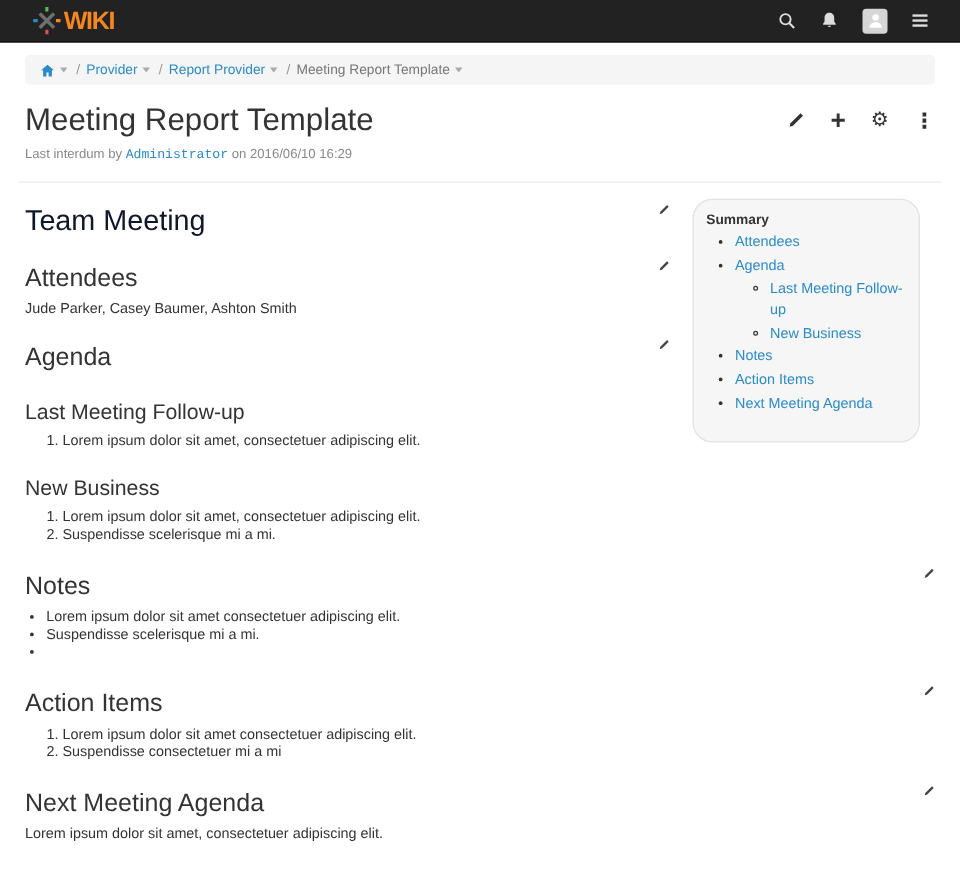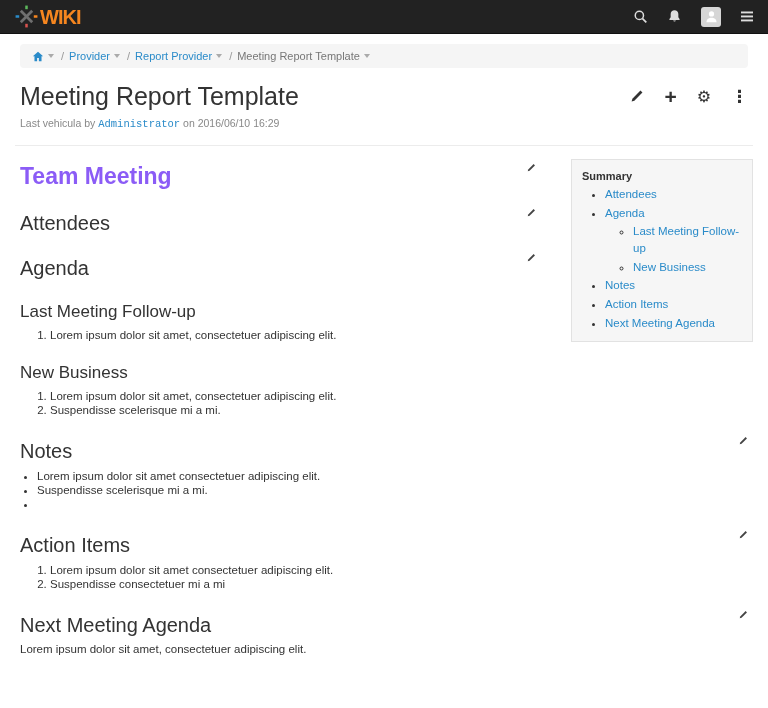--- a/index.html
+++ b/index.html
@@ -8,21 +8,21 @@
     width:768px; height:708px; overflow:hidden;
     font-family:"Liberation Sans","DejaVu Sans",sans-serif;
     color:#333; font-size:12px;
   }
   a { text-decoration:none; cursor:pointer; }
   .blue { color:#2a8bc9;font-family:Liberation Mono, monospace; }
 
   
   .navbar {
     height:34px; background:#222; display:flex; align-items:center;
-    padding:0 14px; border-bottom:1px solid #111;
+    padding:0 25px; border-bottom:1px solid #111;
   }
   .brand { display:flex; align-items:center; gap:1px; }
   .brand-text {
     color:#f6861f; font-weight:bold; font-size:20px; letter-spacing:-1px;
     line-height:1;
   }
   .nav-icons { margin-left:auto; display:flex; align-items:center; gap:19px; color:#ddd; }
   .nav-icon { display:inline-flex; align-items:center; cursor:pointer; }
   .nav-avatar {
     width:20px; height:20px; background:#d6d6d6; border-radius:3px;
@@ -54,36 +54,36 @@
   .glyph-kebab { font-size:17px; font-weight:bold; line-height:1; }
   .doc-meta { margin:6px 20px 0; font-size:10.5px; color:#888; }
   .rule { border:none; border-top:1px solid #ececec; margin:15px 15px 0; }
 
   
   .content { position:relative; padding:0 20px; }
   .narrow { margin-right:212px; }
 
   .sec-head { display:flex; align-items:center; justify-content:space-between; }
   .sec-head .edit-pencil { color:#444; cursor:pointer; display:inline-flex; }
-  h2.doc-title { font-size:23px; font-weight:700; margin:17px 0 0; color:#8b5cf6; }
+  h2.doc-title { font-size:23px; font-weight:400; margin:17px 0 0; color:#0f172a; }
   h2.sec { font-size:20px; font-weight:400; margin:22px 0 0; color:#333; }
   h3.subsec { font-size:17px; font-weight:400; margin:22px 0 0; color:#333; }
   .date-line { margin:5px 0 0; font-size:11.5px; color:#555; }
   .date-line strong { color:#333; }
   .content p.body-text { margin:6px 0 0; font-size:11.5px; }
   .content ol { margin:7px 0 0; padding-left:30px; font-size:11.5px; }
   .content ul { margin:7px 0 0; padding-left:17px; font-size:11.5px; }
   .content li { margin:2px 0; }
   .content ul ul { list-style:circle; margin:2px 0 0; padding-left:19px; }
 
   
   .summary-panel {
-    position:absolute; top:13px; right:15px; width:182px;
-    background:#f6f6f6; border:1px solid #e2e2e2; border-radius:0;
-    padding:10px 8px 8px; font-size:11px;
+    position:absolute; top:13px; right:32px; width:182px;
+    background:#f6f6f6; border:1px solid #e2e2e2; border-radius:16px;
+    padding:10px 8px 20px; font-size:11px;
   }
   .summary-title { font-weight:bold; color:#333; margin-left:2px; }
   .summary-panel ul { margin:4px 0 0; padding-left:25px; list-style:disc; }
   .summary-panel ul ul { list-style:circle; padding-left:28px; margin:2px 0 0; }
   .summary-panel li { margin:2px 0; line-height:1.45; }
   .summary-panel a { color:#2a8bc9; }
   svg { display:block; }
 </style>
 </head>
 <body>
@@ -158,21 +158,21 @@
       <svg width="15" height="15" viewBox="0 0 16 16" fill="#333">
         <path d="M12.2 1.7l2.1 2.1L5.7 12.4l-2.9.8.8-2.9z"></path>
       </svg>
     </span>
     <span class="glyph-plus">+</span>
     <span class="glyph-gear">⚙</span>
     <span class="glyph-kebab">⋮</span>
   </div>
 </div>
 <p class="doc-meta">
-  <span>Last vehicula by</span>
+  <span>Last interdum by</span>
   <a class="blue">Administrator</a>
   <span>on 2016/06/10 16:29</span>
 </p>
 <hr class="rule">
 
 <main class="content">
 
   <aside class="summary-panel">
     <div class="summary-title">Summary</div>
     <ul>
@@ -200,20 +200,21 @@
     </div>
 
     <div class="sec-head">
       <h2 class="sec">Attendees</h2>
       <span class="edit-pencil">
         <svg width="10" height="10" viewBox="0 0 16 16" fill="#444">
             <path d="M12.2 1.7l2.1 2.1L5.7 12.4l-2.9.8.8-2.9z"></path>
           </svg>
       </span>
     </div>
+    <p class="body-text">Jude Parker, Casey Baumer, Ashton Smith</p>
 
     <div class="sec-head">
       <h2 class="sec">Agenda</h2>
       <span class="edit-pencil">
         <svg width="10" height="10" viewBox="0 0 16 16" fill="#444">
             <path d="M12.2 1.7l2.1 2.1L5.7 12.4l-2.9.8.8-2.9z"></path>
           </svg>
       </span>
     </div>
 

